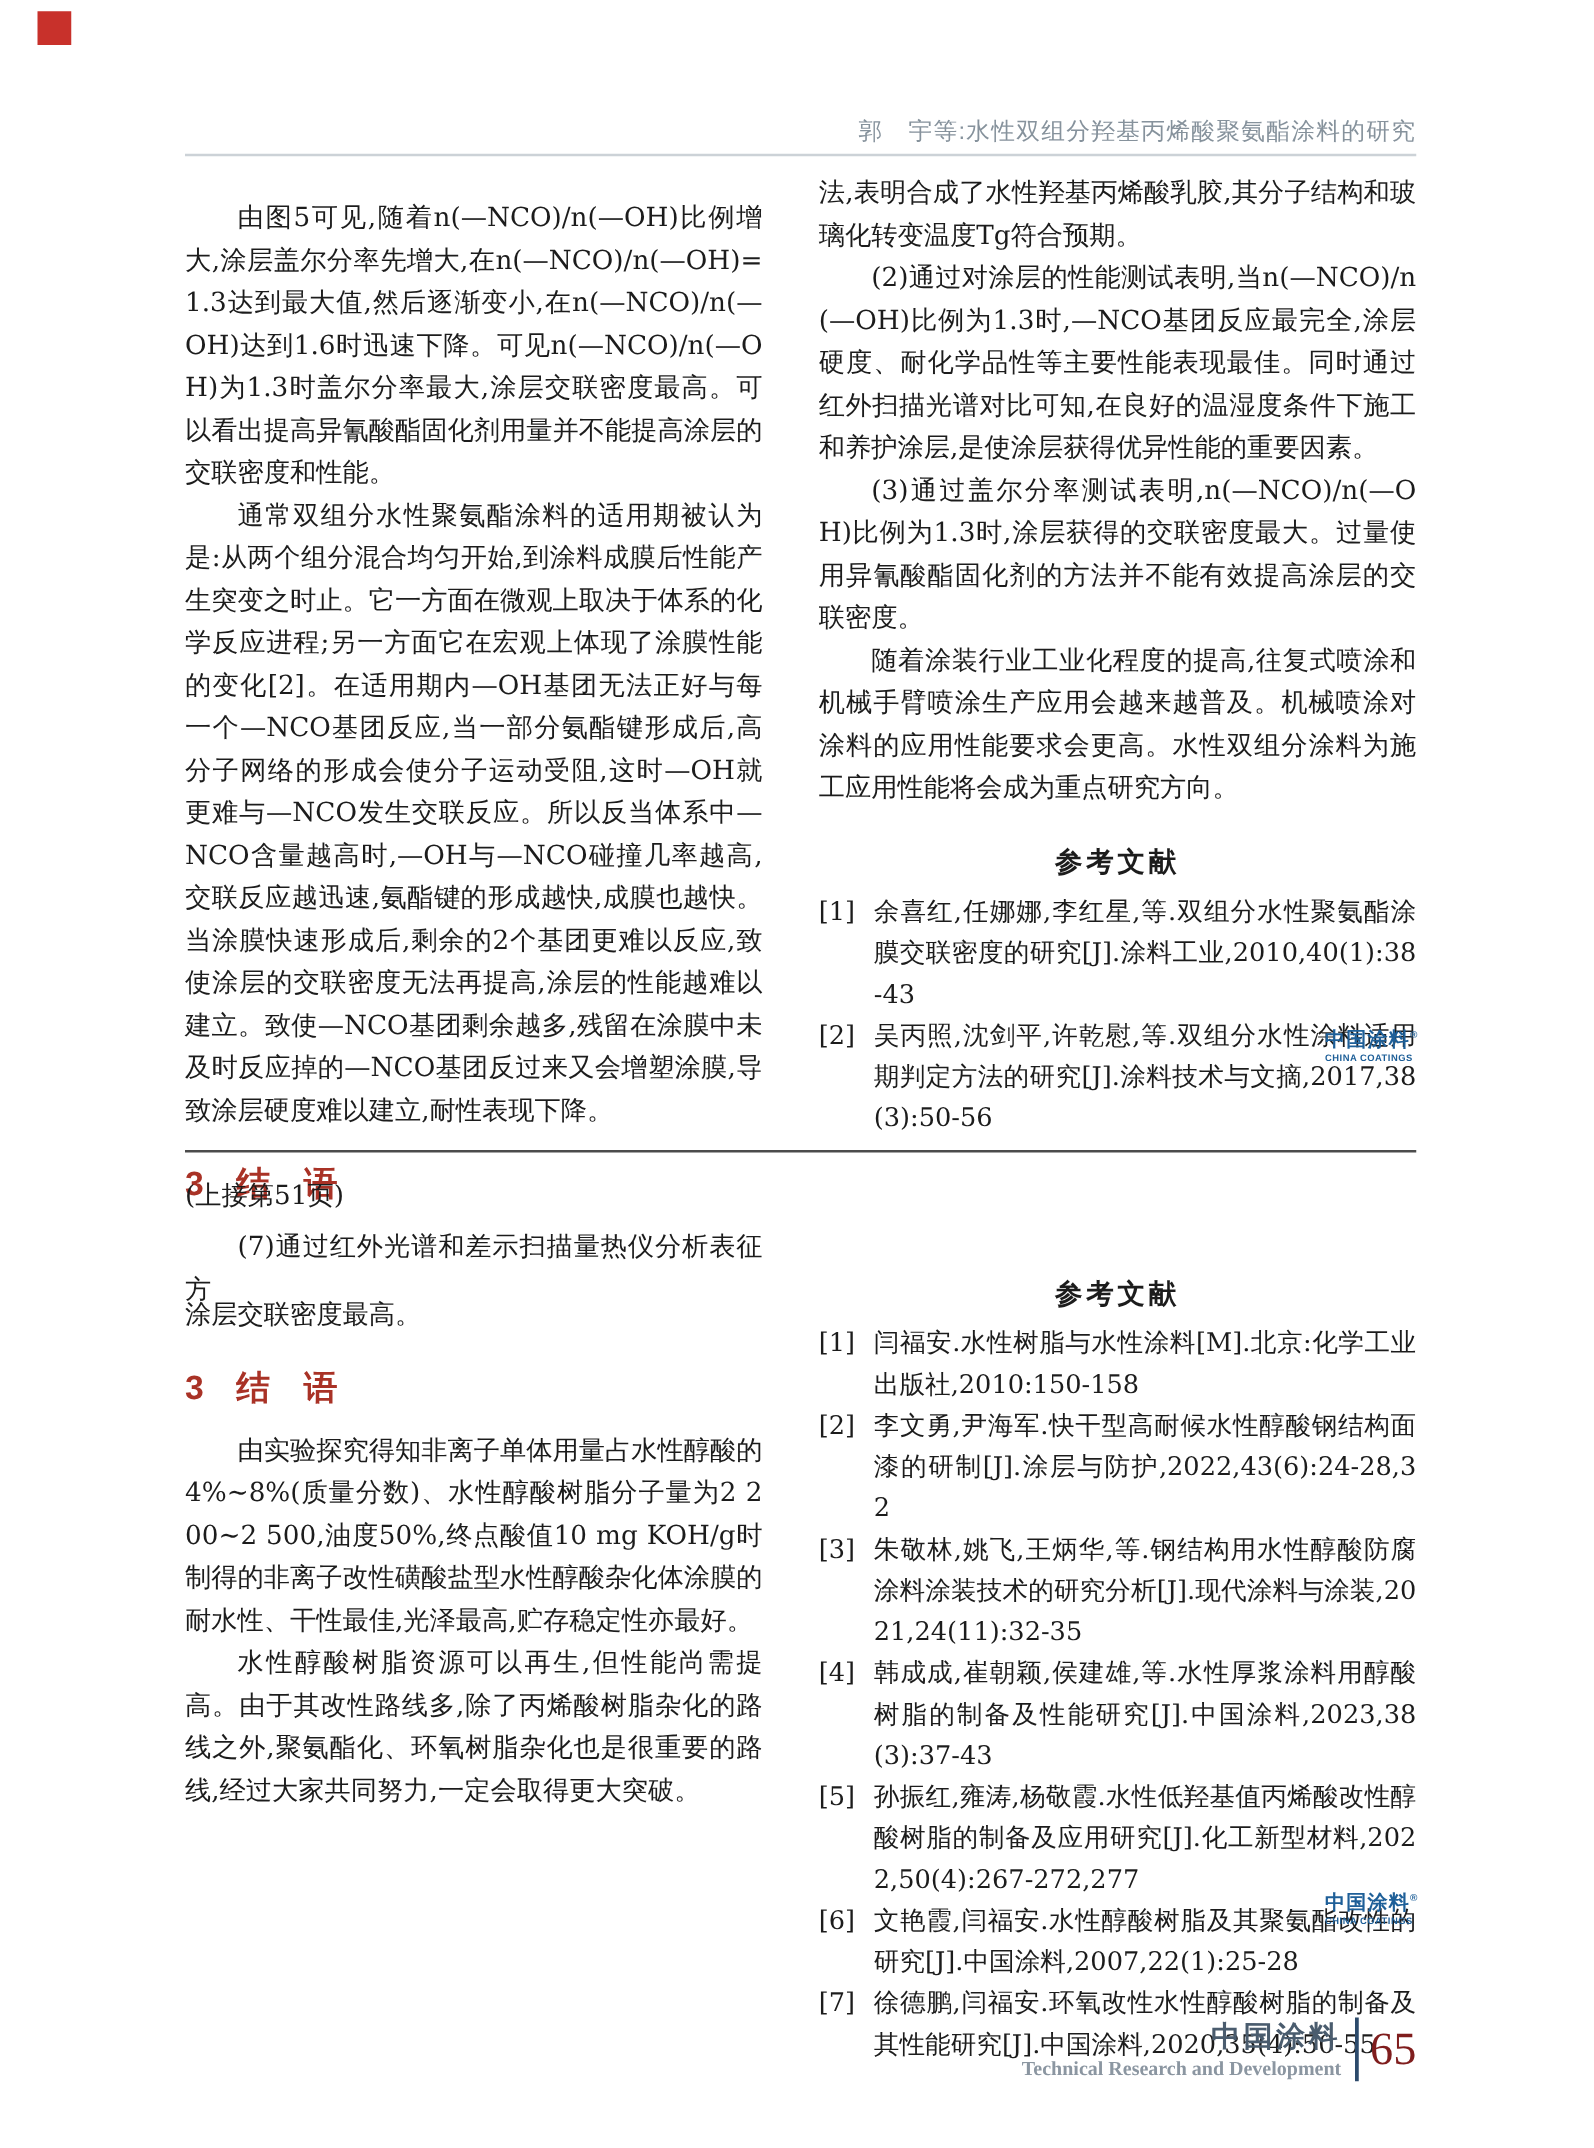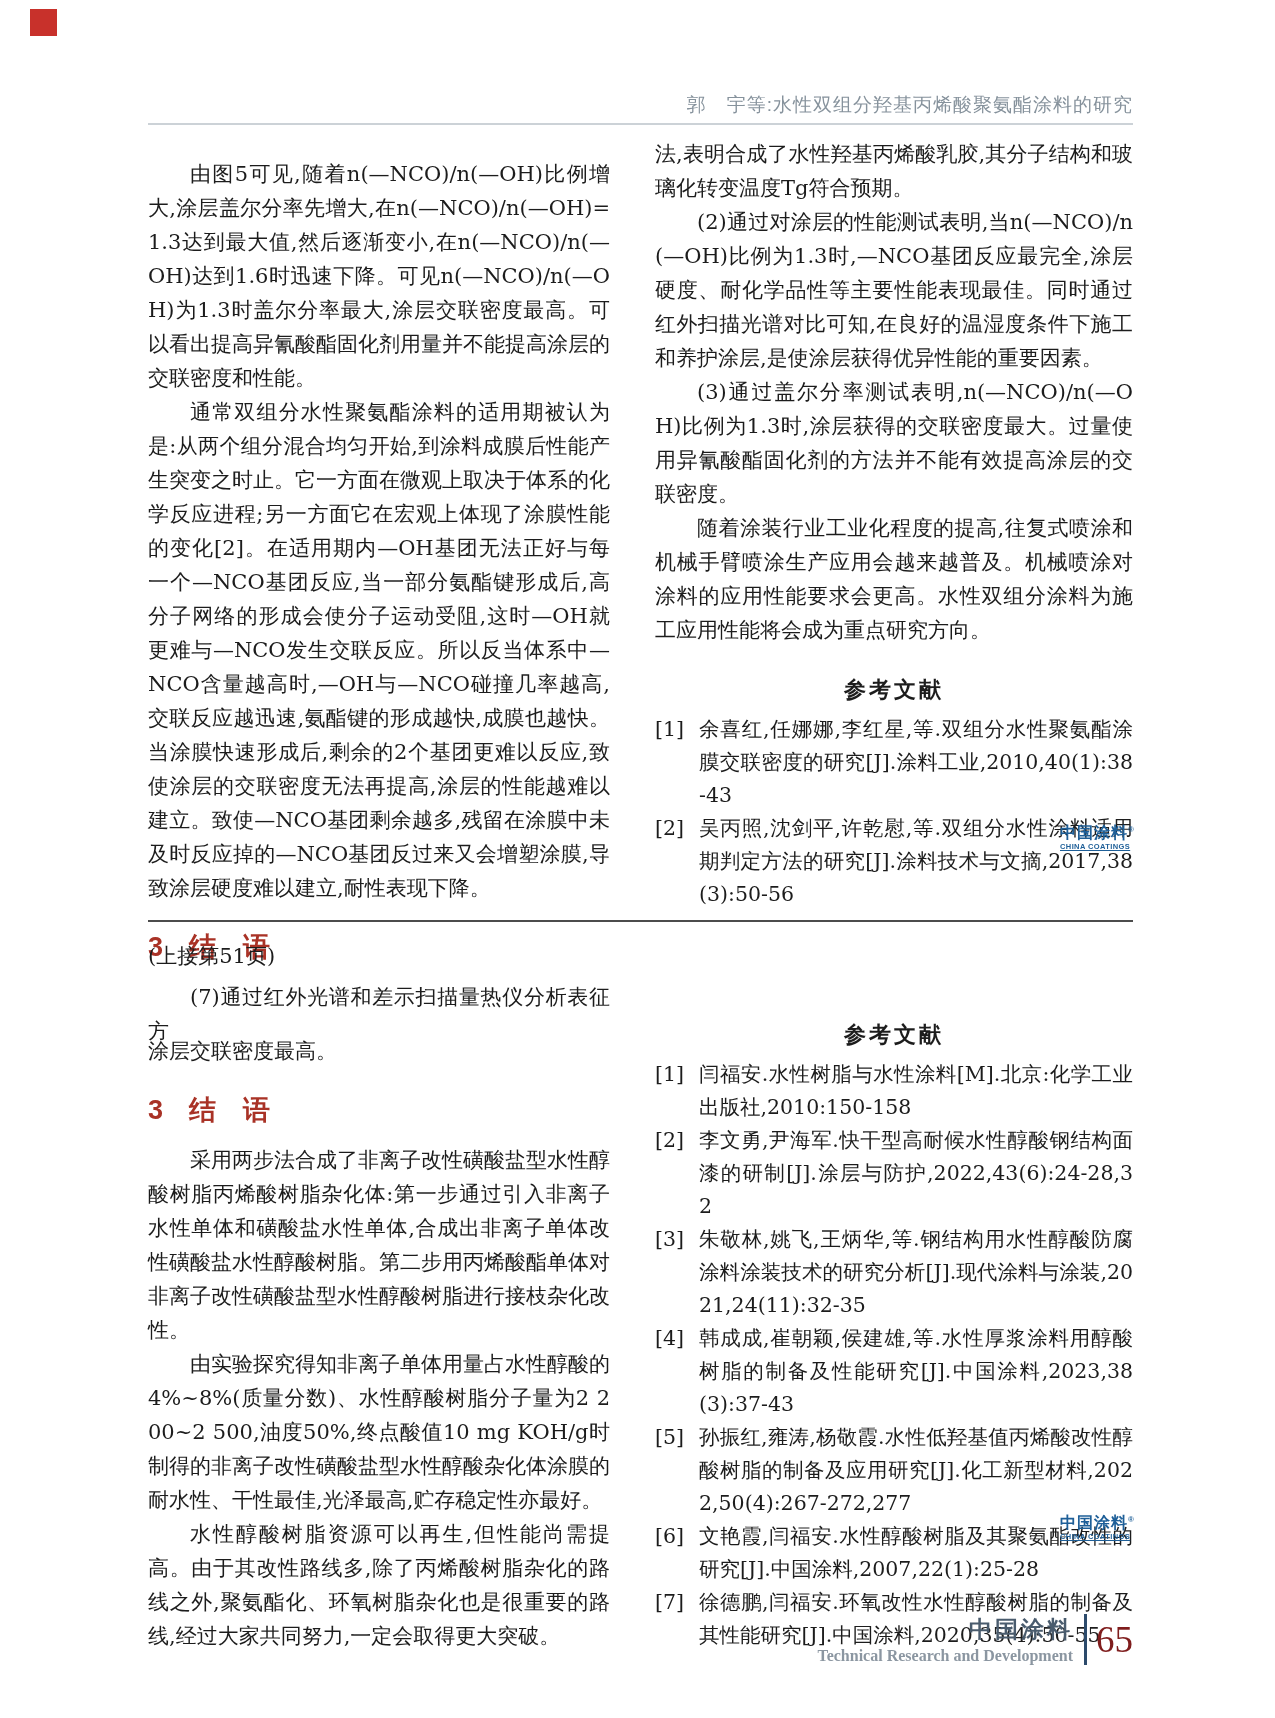--- a/index.html
+++ b/index.html
@@ -24,21 +24,21 @@
   .refs-title.first{margin-top:6px;}
   .ref{display:flex;font-size:20.5px;line-height:33px;}
   .ref-no{width:44px;flex:none;}
   .ref-text{flex:1;text-align:justify;word-break:break-all;}
   .divider{position:absolute;top:920px;left:148px;width:985px;height:2px;background:#4c4c4c;}
   .continuation{position:absolute;top:942px;left:148px;font-size:21px;}
   .logo{position:absolute;width:72px;text-align:left;color:#1e5f98;
         font-family:"Liberation Sans",sans-serif;line-height:1.1;}
   .logo-cn{font-size:16px;font-weight:bold;letter-spacing:1px;white-space:nowrap;}
   .logo-cn sup{font-size:8px;}
-  .logo-en{font-size:7.5px;font-weight:bold;letter-spacing:0.4px;white-space:nowrap;margin-top:1px;text-decoration:underline;}
+  .logo-en{font-size:7.5px;font-weight:bold;letter-spacing:0.4px;white-space:nowrap;margin-top:1px;}
   .logo1{top:824px;left:1060px;}
   .logo2{top:1514px;left:1060px;}
   .footer{position:absolute;top:1614px;right:142px;display:flex;align-items:stretch;}
   .footer-left{display:flex;flex-direction:column;align-items:flex-end;justify-content:flex-end;}
   .footer-cn{font-family:"Liberation Sans",sans-serif;font-weight:bold;font-size:23px;
         color:#4a5c6e;letter-spacing:3px;}
   .footer-en{font-family:"Liberation Serif",serif;font-weight:bold;font-size:16px;
         color:#8b96a1;margin-top:2px;}
   .footer-bar{width:3px;background:#2c4a6b;margin:0 9px 0 11px;}
   .footer-num{font-family:"Liberation Serif",serif;font-size:37px;color:#7f1d1d;align-self:center;}
@@ -92,21 +92,20 @@
   <div class="continuation">(上接第51页)</div>
 
   <div class="article2">
     <div class="cols">
       <div class="col-left">
         <p class="body">涂层交联密度最高。</p>
         <div class="section-heading">
           <span>3</span>
           <span>结　语</span>
         </div>
-        <p class="body indent">采用两步法合成了非离子改性磺酸盐型水性醇酸树脂丙烯酸树脂杂化体:第一步通过引入非离子水性单体和磺酸盐水性单体,合成出非离子单体改性磺酸盐水性醇酸树脂。第二步用丙烯酸酯单体对非离子改性磺酸盐型水性醇酸树脂进行接枝杂化改性。</p>
         <p class="body indent">由实验探究得知非离子单体用量占水性醇酸的4%~8%(质量分数)、水性醇酸树脂分子量为2 200~2 500,油度50%,终点酸值10 mg KOH/g时制得的非离子改性磺酸盐型水性醇酸杂化体涂膜的耐水性、干性最佳,光泽最高,贮存稳定性亦最好。</p>
         <p class="body indent">水性醇酸树脂资源可以再生,但性能尚需提高。由于其改性路线多,除了丙烯酸树脂杂化的路线之外,聚氨酯化、环氧树脂杂化也是很重要的路线,经过大家共同努力,一定会取得更大突破。</p>
       </div>
       <div class="col-right">
         <div class="refs-title first">参考文献</div>
         <div class="ref">
           <span class="ref-no">[1]</span>
           <span class="ref-text">闫福安.水性树脂与水性涂料[M].北京:化学工业出版社,2010:150-158</span>
         </div>
         <div class="ref">

